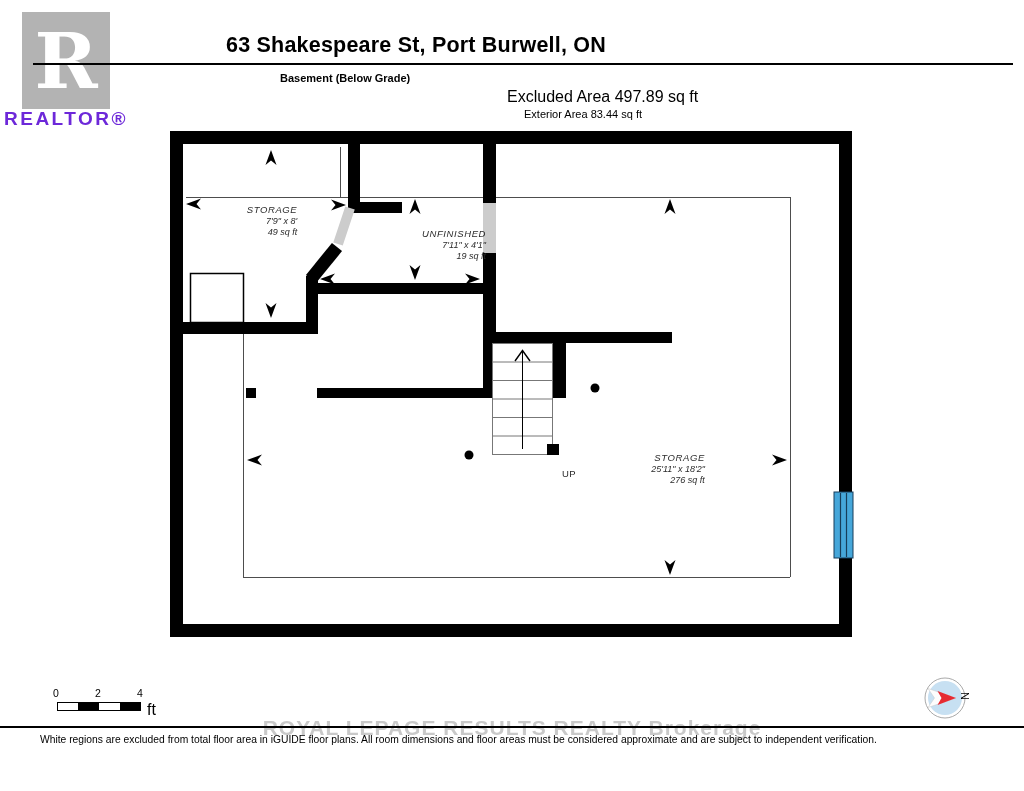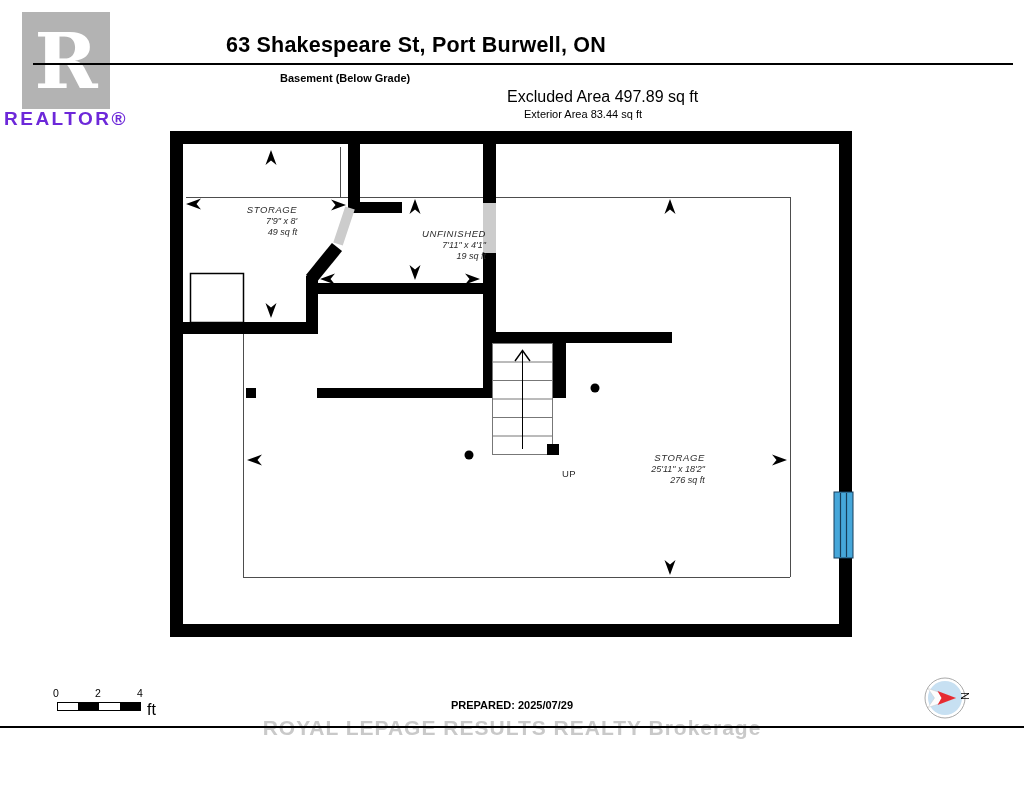--- a/index.html
+++ b/index.html
@@ -156,19 +156,19 @@
 
   <span class="abs scale-num" style="left:53px;top:687px;">0</span>
   <span class="abs scale-num" style="left:95px;top:687px;">2</span>
   <span class="abs scale-num" style="left:137px;top:687px;">4</span>
   <div class="abs scalebar">
     <div class="seg" style="left:20px;width:21px;"></div>
     <div class="seg" style="left:62px;width:21px;"></div>
   </div>
   <span class="abs scale-ft">ft</span>
 
-  <div class="abs prepared">PREPARED: 2025/07/29</div>
   <div class="abs watermark">ROYAL LEPAGE RESULTS REALTY  Brokerage</div>
   <div class="abs rule-bottom"></div>
+  <div class="abs disclaimer">White regions are excluded from total floor area in iGUIDE floor plans. All room dimensions and floor areas must be considered approximate and are subject to independent verification.</div>
 
   <span class="abs north">N</span>
 
 </div>
 
 </body></html>

